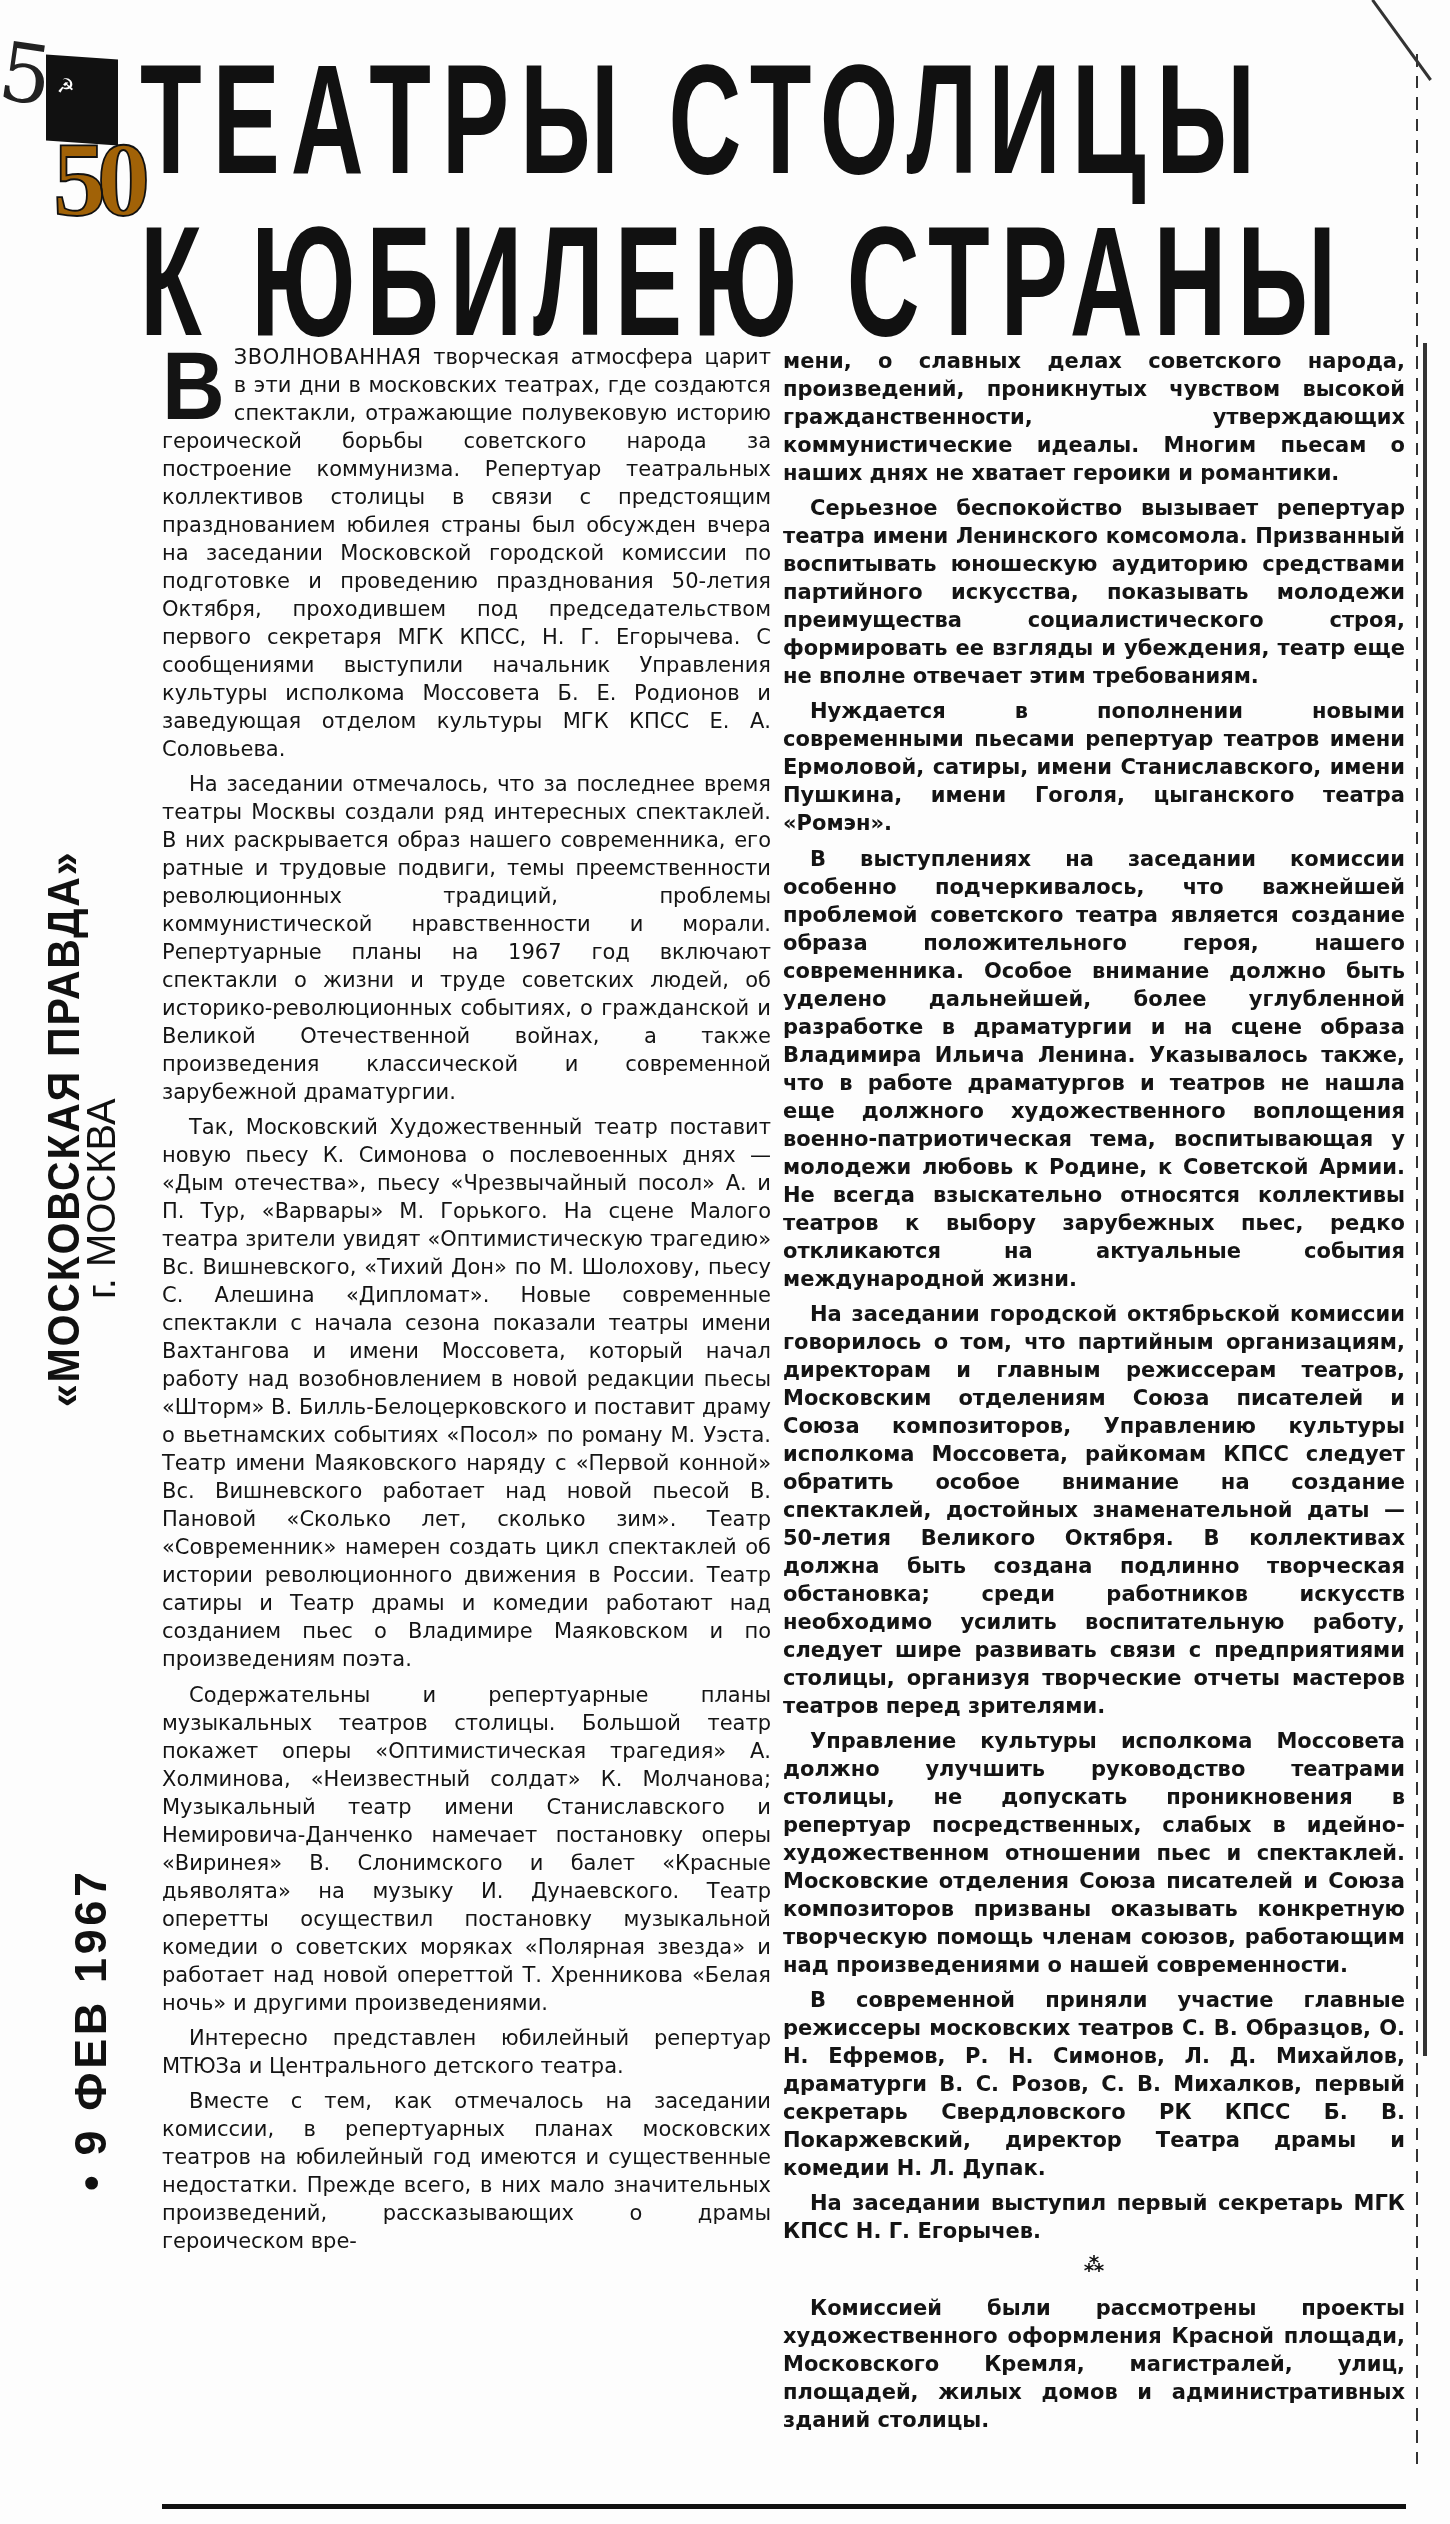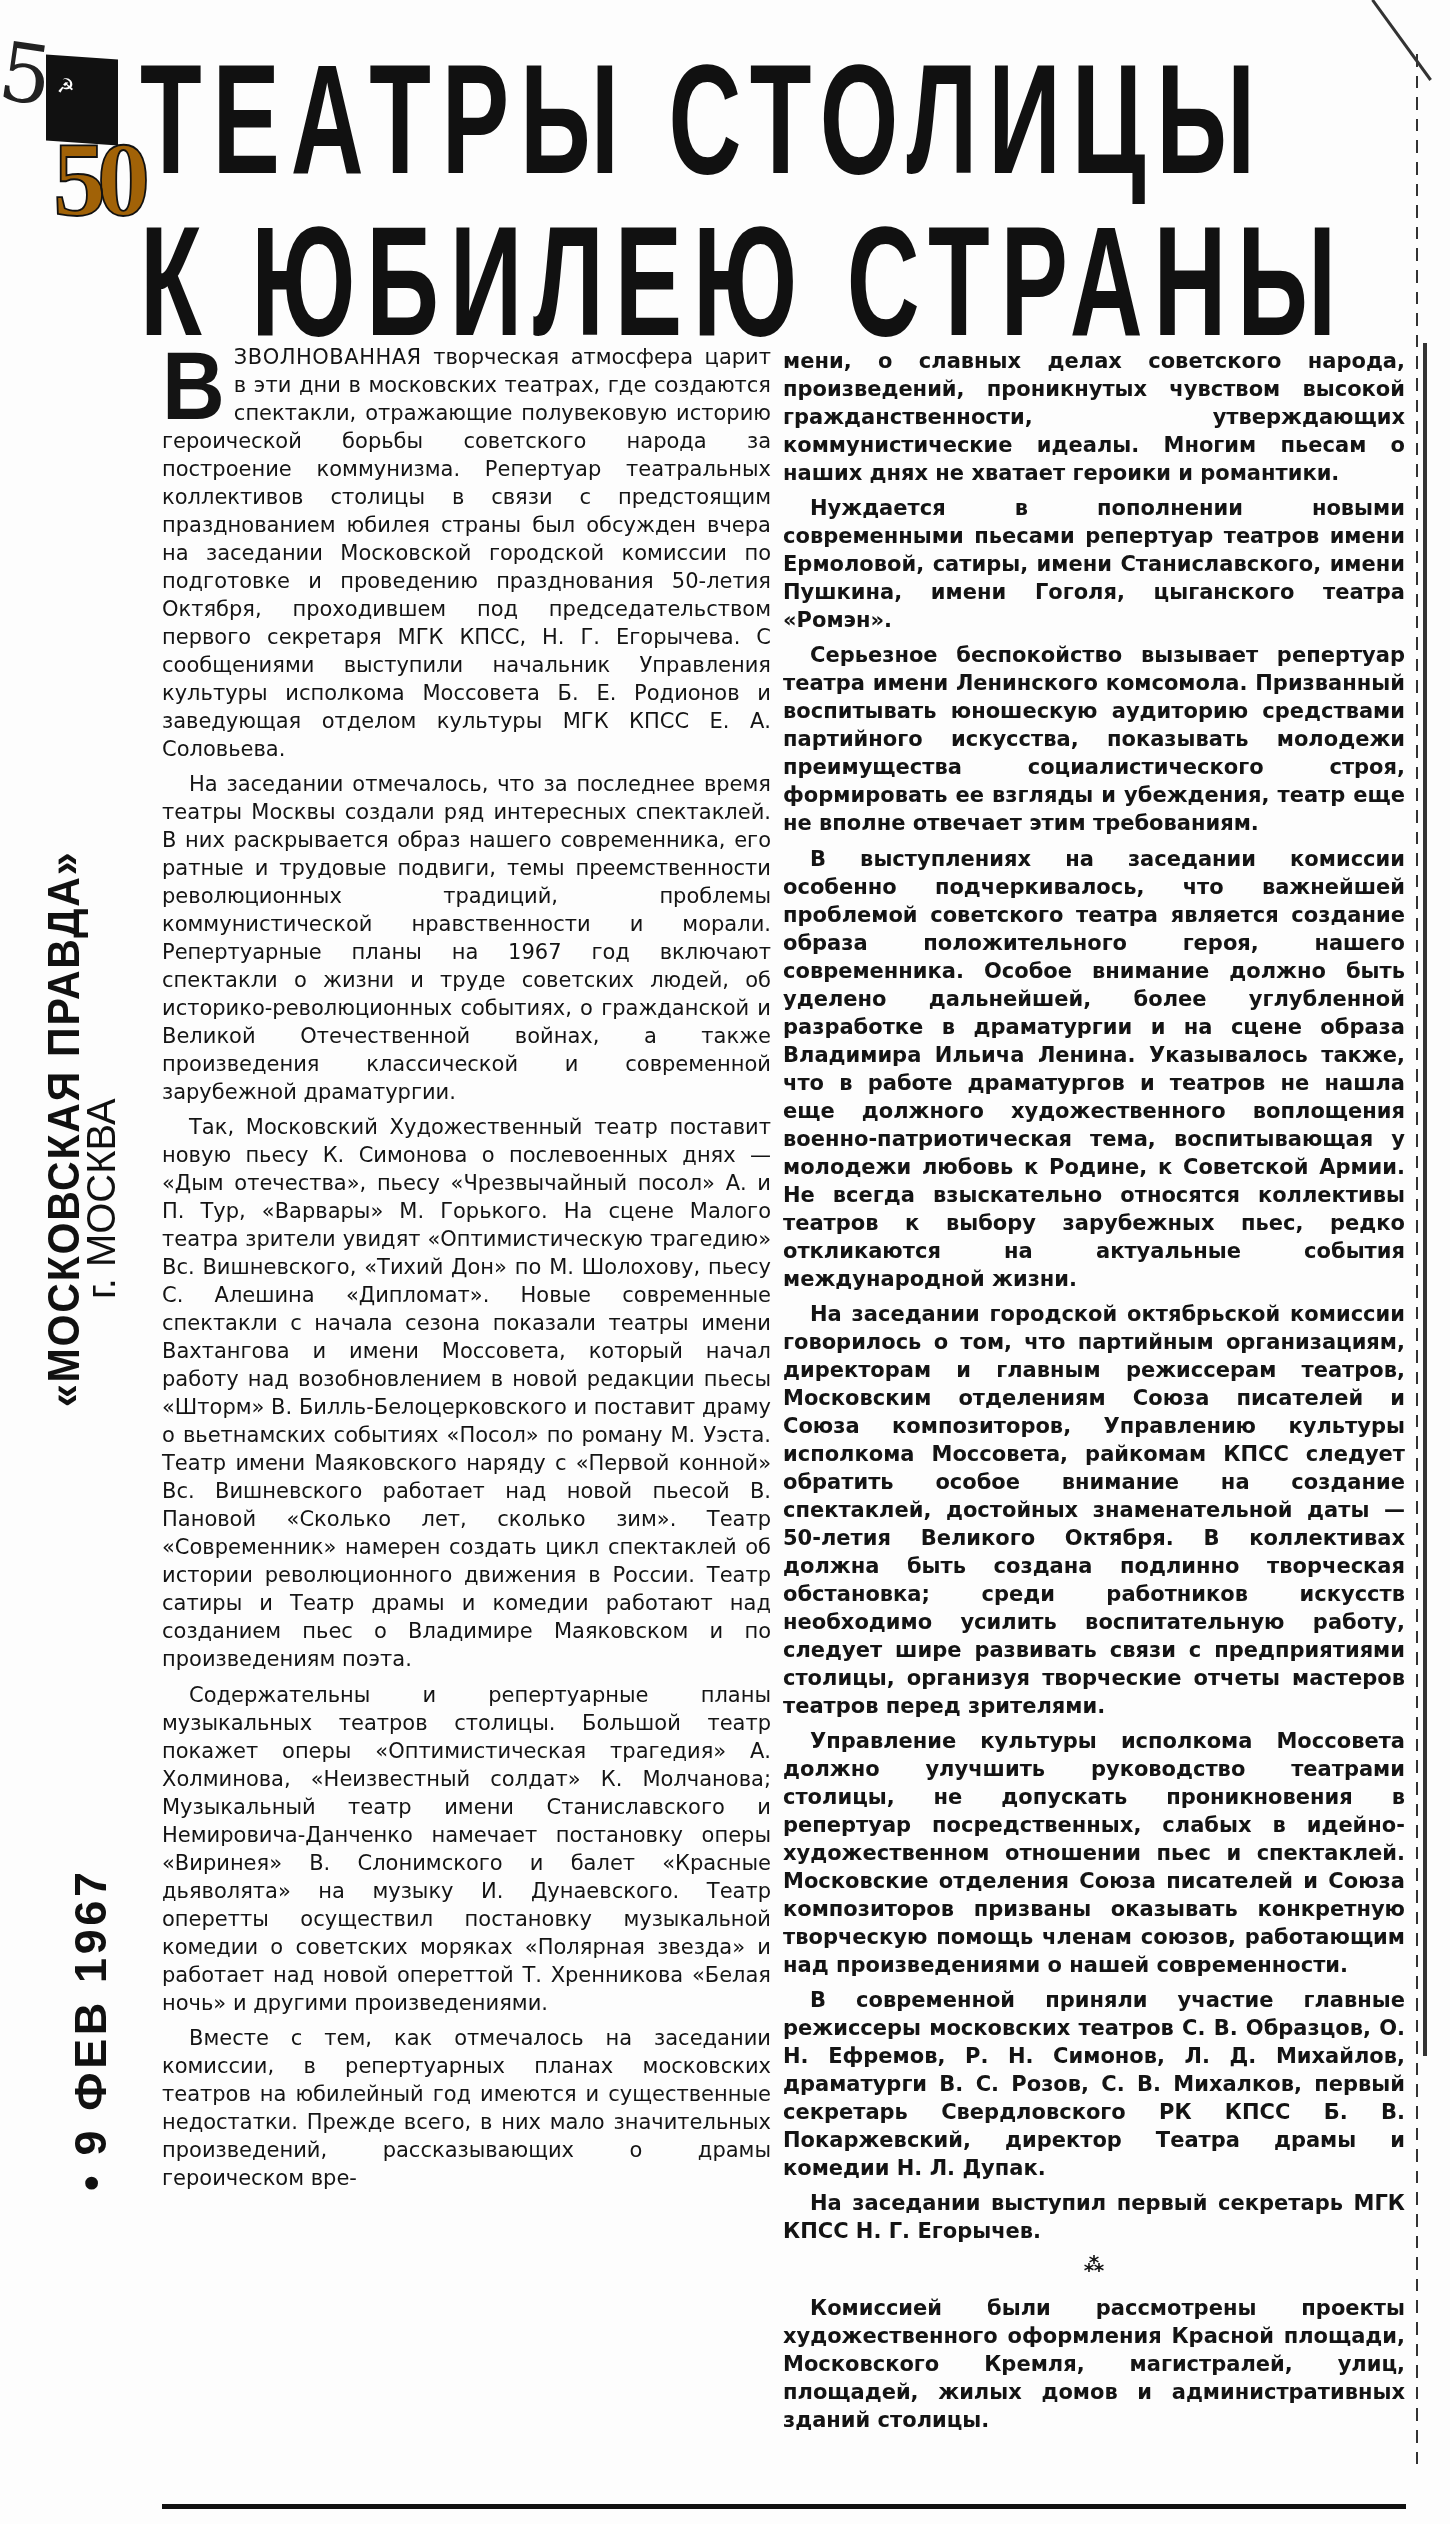--- a/index.html
+++ b/index.html
@@ -61,27 +61,28 @@
 
   <div class="stamp stamp-paper">«МОСКОВСКАЯ ПРАВДА»</div>
   <div class="stamp stamp-city">г. МОСКВА</div>
   <div class="stamp stamp-date">• 9 ФЕВ 1967</div>
 
   <div class="col col-left">
     <p class="first"><span class="dropcap">В</span><span class="lead-caps">ЗВОЛНОВАННАЯ</span><span> творческая атмосфера царит в эти дни в московских театрах, где создаются спектакли, отражающие полувековую историю героической борьбы советского народа за построение коммунизма. Репертуар театральных коллективов столицы в связи с предстоящим празднованием юбилея страны был обсужден вчера на заседании Московской городской комиссии по подготовке и проведению празднования 50-летия Октября, проходившем под председательством первого секретаря МГК КПСС, Н. Г. Егорычева. С сообщениями выступили начальник Управления культуры исполкома Моссовета Б. Е. Родионов и заведующая отделом культуры МГК КПСС Е. А. Соловьева.</span></p>
     <p>На заседании отмечалось, что за последнее время театры Москвы создали ряд интересных спектаклей. В них раскрывается образ нашего современника, его ратные и трудовые подвиги, темы преемственности революционных традиций, проблемы коммунистической нравственности и морали. Репертуарные планы на 1967 год включают спектакли о жизни и труде советских людей, об историко-революционных событиях, о гражданской и Великой Отечественной войнах, а также произведения классической и современной зарубежной драматургии.</p>
     <p>Так, Московский Художественный театр поставит новую пьесу К. Симонова о послевоенных днях — «Дым отечества», пьесу «Чрезвычайный посол» А. и П. Тур, «Варвары» М. Горького. На сцене Малого театра зрители увидят «Оптимистическую трагедию» Вс. Вишневского, «Тихий Дон» по М. Шолохову, пьесу С. Алешина «Дипломат». Новые современные спектакли с начала сезона показали театры имени Вахтангова и имени Моссовета, который начал работу над возобновлением в новой редакции пьесы «Шторм» В. Билль-Белоцерковского и поставит драму о вьетнамских событиях «Посол» по роману М. Уэста. Театр имени Маяковского наряду с «Первой конной» Вс. Вишневского работает над новой пьесой В. Пановой «Сколько лет, сколько зим». Театр «Современник» намерен создать цикл спектаклей об истории революционного движения в России. Театр сатиры и Театр драмы и комедии работают над созданием пьес о Владимире Маяковском и по произведениям поэта.</p>
     <p>Содержательны и репертуарные планы музыкальных театров столицы. Большой театр покажет оперы «Оптимистическая трагедия» А. Холминова, «Неизвестный солдат» К. Молчанова; Музыкальный театр имени Станиславского и Немировича-Данченко намечает постановку оперы «Виринея» В. Слонимского и балет «Красные дьяволята» на музыку И. Дунаевского. Театр оперетты осуществил постановку музыкальной комедии о советских моряках «Полярная звезда» и работает над новой опереттой Т. Хренникова «Белая ночь» и другими произведениями.</p>
+    <p>Интересно представлен юбилейный репертуар МТЮЗа и Центрального детского театра.</p>
     <p>Вместе с тем, как отмечалось на заседании комиссии, в репертуарных планах московских театров на юбилейный год имеются и существенные недостатки. Прежде всего, в них мало значительных произведений, рассказывающих о драмы героическом вре-</p>
   </div>
 
   <div class="col col-right">
     <p class="first">мени, о славных делах советского народа, произведений, проникнутых чувством высокой гражданственности, утверждающих коммунистические идеалы. Многим пьесам о наших днях не хватает героики и романтики.</p>
+    <p>Серьезное беспокойство вызывает репертуар театра имени Ленинского комсомола. Призванный воспитывать юношескую аудиторию средствами партийного искусства, показывать молодежи преимущества социалистического строя, формировать ее взгляды и убеждения, театр еще не вполне отвечает этим требованиям.</p>
     <p>Нуждается в пополнении новыми современными пьесами репертуар театров имени Ермоловой, сатиры, имени Станиславского, имени Пушкина, имени Гоголя, цыганского театра «Ромэн».</p>
-    <p>Серьезное беспокойство вызывает репертуар театра имени Ленинского комсомола. Призванный воспитывать юношескую аудиторию средствами партийного искусства, показывать молодежи преимущества социалистического строя, формировать ее взгляды и убеждения, театр еще не вполне отвечает этим требованиям.</p>
     <p>В выступлениях на заседании комиссии особенно подчеркивалось, что важнейшей проблемой советского театра является создание образа положительного героя, нашего современника. Особое внимание должно быть уделено дальнейшей, более углубленной разработке в драматургии и на сцене образа Владимира Ильича Ленина. Указывалось также, что в работе драматургов и театров не нашла еще должного художественного воплощения военно-патриотическая тема, воспитывающая у молодежи любовь к Родине, к Советской Армии. Не всегда взыскательно относятся коллективы театров к выбору зарубежных пьес, редко откликаются на актуальные события международной жизни.</p>
     <p>На заседании городской октябрьской комиссии говорилось о том, что партийным организациям, директорам и главным режиссерам театров, Московским отделениям Союза писателей и Союза композиторов, Управлению культуры исполкома Моссовета, райкомам КПСС следует обратить особое внимание на создание спектаклей, достойных знаменательной даты — 50-летия Великого Октября. В коллективах должна быть создана подлинно творческая обстановка; среди работников искусств необходимо усилить воспитательную работу, следует шире развивать связи с предприятиями столицы, организуя творческие отчеты мастеров театров перед зрителями.</p>
     <p>Управление культуры исполкома Моссовета должно улучшить руководство театрами столицы, не допускать проникновения в репертуар посредственных, слабых в идейно-художественном отношении пьес и спектаклей. Московские отделения Союза писателей и Союза композиторов призваны оказывать конкретную творческую помощь членам союзов, работающим над произведениями о нашей современности.</p>
     <p>В современной приняли участие главные режиссеры московских театров С. В. Образцов, О. Н. Ефремов, Р. Н. Симонов, Л. Д. Михайлов, драматурги В. С. Розов, С. В. Михалков, первый секретарь Свердловского РК КПСС Б. В. Покаржевский, директор Театра драмы и комедии Н. Л. Дупак.</p>
     <p>На заседании выступил первый секретарь МГК КПСС Н. Г. Егорычев.</p>
     <div class="asterisms">⁂</div>
     <p>Комиссией были рассмотрены проекты художественного оформления Красной площади, Московского Кремля, магистралей, улиц, площадей, жилых домов и административных зданий столицы.</p>
   </div>
 
   <div class="col-divider"></div>

